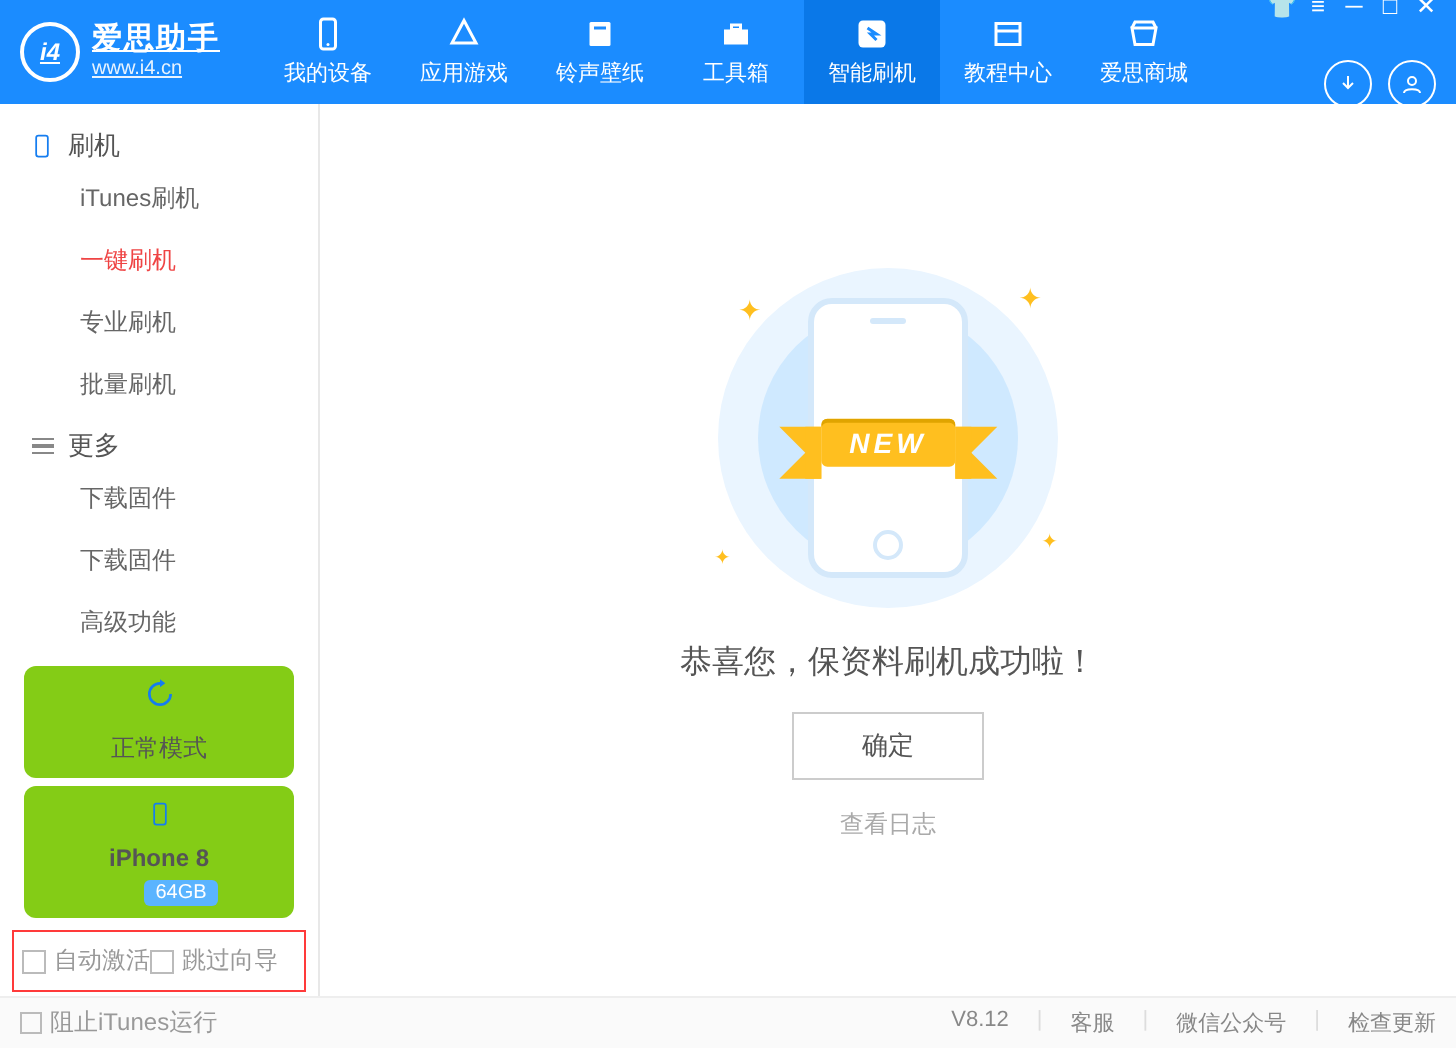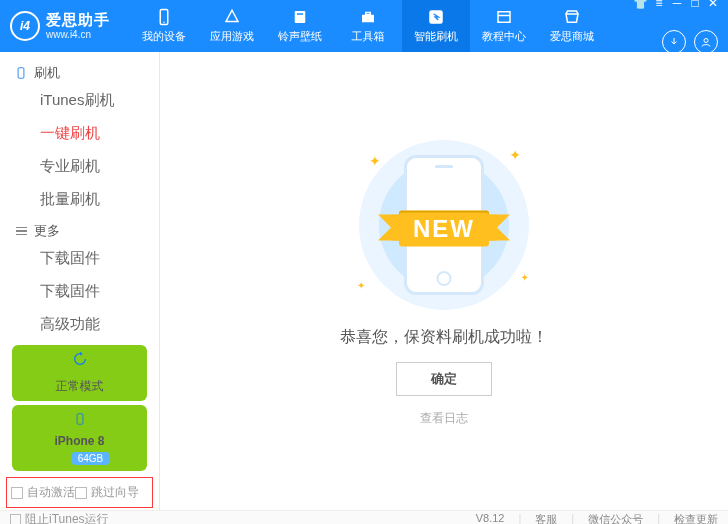--- a/index.html
+++ b/index.html
@@ -1,19 +1,19 @@
 <!DOCTYPE html>
 <html><head>
 <meta charset="utf-8">
 <style>
   * { box-sizing: border-box; margin: 0; padding: 0; }
   body { font-family: "Microsoft YaHei", sans-serif; font-size: 12px; color: #666; background: #fff; width: 728px; height: 524px; overflow: hidden; display: flex; flex-direction: column; }
   
   .top-bar { background: #1b8cff; height: 52px; display: flex; align-items: center; padding: 0 10px; }
-  .logo { display: flex; align-items: center; color: #fff; }
+  .logo { display: flex; align-items: center; color: #fff; text-decoration: underline; }
   .logo-circle { width: 30px; height: 30px; border: 2px solid #fff; border-radius: 50%; display: flex; align-items: center; justify-content: center; font-size: 12px; font-weight: bold; font-style: italic; }
   .brand { margin-left: 6px; line-height: 1.1; }
   .brand-name { font-size: 15px; font-weight: 700; letter-spacing: 1px;}
   .brand-url { font-size: 10px; opacity: .9; }
 
   .tabs { display: flex; margin-left: 20px; height: 100%; }
   .tab { width: 68px; display: flex; flex-direction: column; align-items: center; justify-content: center; color: #fff; gap: 3px; cursor: pointer; font-size: 11px; }
   .tab.active { background: #0a78e8; }
   .tab-ic { width: 18px; height: 18px; display:flex; align-items:center; justify-content:center; }
   .tab-ic svg { width:18px; height:18px; fill: #fff; }
@@ -24,54 +24,54 @@
   .round-btn { width:24px; height:24px; border:1.5px solid #fff; border-radius:50%; display:flex; align-items:center; justify-content:center; color:#fff; cursor:pointer; }
   .round-btn svg{ width:12px;height:12px; stroke:#fff; fill:none; stroke-width:2;}
 
   .body-area { flex:1; display:flex; }
   .sidebar { width:160px; background:#fff; border-right:1px solid #e8e8e8; display:flex; flex-direction:column; padding-top:6px;}
   .sb-section { padding: 6px 14px 2px 14px; display:flex; align-items:center; gap:6px; font-size:13px; color:#555; }
   .sb-ic { width:14px;height:14px; display:flex;align-items:center;justify-content:center;}
   .sb-ic svg{ width:14px;height:14px; stroke:#157df0; fill:none; stroke-width:1.5;}
   .hamb{ display:flex; flex-direction:column; gap:2px;}
   .hamb span{ display:block; width:11px; height:1.5px; background:#888;}
-  .sb-item { padding: 7px 0 7px 40px; font-size:15px; color:#666; cursor:pointer;}
+  .sb-item { padding: 7px 0 7px 40px; font-size:12px; color:#666; cursor:pointer;}
   .sb-item.active { color:#ef4444; }
 
   .sidebar-bottom { margin-top:auto; }
   .sb-pill { margin:4px 12px; padding:6px 8px; background:#84cc16; border-radius:6px; display:flex; align-items:center; gap:8px; font-size:12px; color:#555; cursor:pointer;flex-direction:column;}
   .sb-pill .arrow-ic svg{width:16px;height:16px; }
   .sb-pill.device { flex-wrap:wrap; gap:4px 8px;}
   .device-ic svg{ width:14px;height:16px; fill:none; stroke:#157df0; stroke-width:1.5;}
   .badge { background:#5ab4ff; color:#fff; font-size:10px; padding:1px 6px; border-radius:3px; margin-left:22px;}
   .bottom-opts { border:1px solid #ff3a3a; margin:6px 6px 2px 6px; padding:6px 4px; display:flex; gap:0;}
   .chk { display:flex; align-items:center; gap:4px; font-size:12px; color:#999; cursor:pointer;}
   .chk-box{ width:12px;height:12px; border:1px solid #bbb; }
 
   .main { flex:1; position:relative; padding:20px; display:flex; flex-direction:column; align-items:center; justify-content:center; }
   .illus { width:210px; height:180px; position:relative; margin-bottom:8px; }
   .halo { position:absolute; width:170px;height:170px; border-radius:50%; background:#eaf5ff; left:50%; top:50%; transform:translate(-50%,-50%);}
   .halo2{ position:absolute; width:130px;height:130px; border-radius:50%; background:#cfe9ff; left:50%; top:50%; transform:translate(-50%,-50%);}
   .phone { position:absolute; width:80px; height:140px; background:#fff; border:3px solid #d4e8fa; border-radius:12px; left:50%; top:50%; transform:translate(-50%,-50%);}
   .phone::before{ content:""; position:absolute; width:18px; height:3px; background:#d4e8fa; left:50%; top:7px; transform:translateX(-50%); border-radius:2px;}
   .phone::after{ content:""; position:absolute; width:11px; height:11px; border:2px solid #d4e8fa; border-radius:50%; left:50%; bottom:6px; transform:translateX(-50%);}
   .ribbon { position:absolute; left:50%; top:50%;  transform:translate(-50%,-40%); }
-  .ribbon-body { background:#ffbf1f; color:#fff; font-weight:900; font-size:24px; letter-spacing:2px; padding:4px 14px; border-radius:3px; box-shadow:0 2px 0 #e0a400 inset; }
+  .ribbon-body { background:#ffbf1f; color:#fff; font-weight:900; font-style:italic; font-size:14px; letter-spacing:2px; padding:4px 14px; border-radius:3px; box-shadow:0 2px 0 #e0a400 inset; }
   .ribbon-tail{ position:absolute; width:0;height:0; border:13px solid #ffbf1f;}
   .ribbon-tail.l{ right:100%; top:4px; border-left-color:transparent; border-right-width:8px;}
   .ribbon-tail.r{ left:100%;  top:4px; border-right-color:transparent; border-left-width:8px;}
   .spark{ position:absolute; color:#ffbf1f; font-size:14px;}
   .spark.s1{ top:18px; left:30px;}
   .spark.s2{ top:12px; right:28px;}
   .spark.s3{ bottom:24px; left:18px; font-size:10px;}
   .spark.s4{ bottom:32px; right:20px; font-size:10px;}
 
   .result-text{ font-size:16px; color:#555; margin-top:4px;}
   .btn-row{ margin-top:14px;}
-  .primary-btn{ border:1px solid #ccc; background:#fff; padding:7px 34px; font-size:13px; color:#555; cursor:pointer;font-weight:bold;}
+  .primary-btn{ border:1px solid #ccc; background:#fff; padding:7px 34px; font-size:13px; color:#555; cursor:pointer;}
   .log-link{ margin-top:14px; font-size:12px; color:#aaa; cursor:pointer;}
 
   .footer { height:26px; border-top:1px solid #eee; background:#fafafa; display:flex; align-items:center; padding:0 10px; font-size:11px; color:#888; gap:14px;}
   .footer .chk-box{ width:11px;height:11px;}
   .f-right{ margin-left:auto; display:flex; align-items:flex-start; gap:14px;}
   .sep{ color:#ddd;}
 </style>
 </head>
 <body>
 

